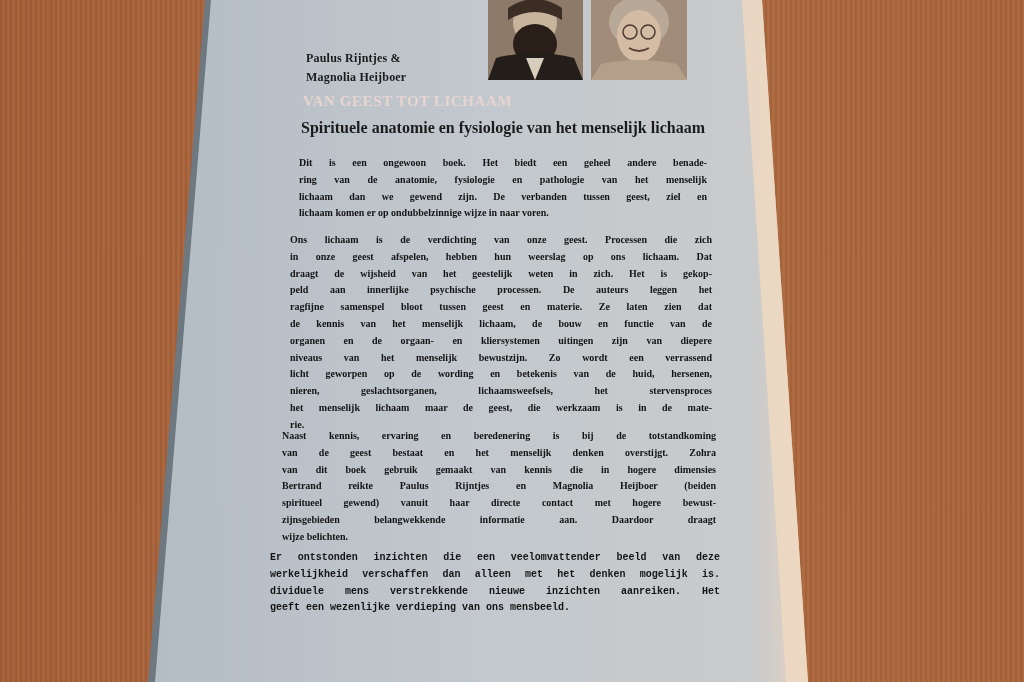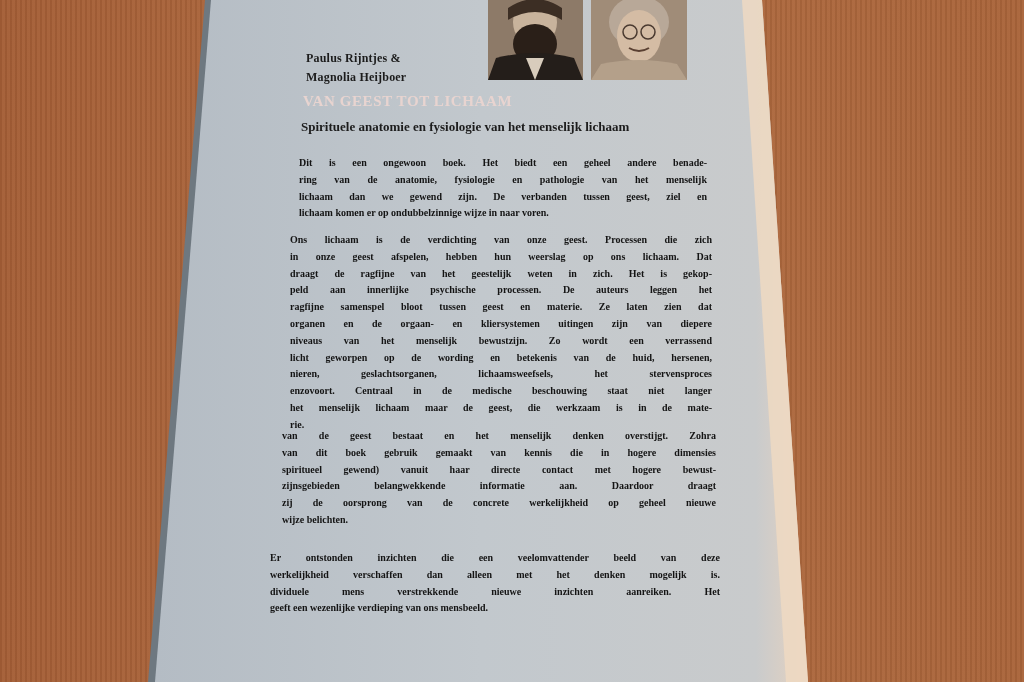--- a/index.html
+++ b/index.html
@@ -27,32 +27,32 @@
       position: absolute; left: 306px; top: 49px;
       font-weight: bold; font-size: 12px; line-height: 19px; color: #1c1c1c;
       letter-spacing: 0.2px;
     }
     .title {
       position: absolute; left: 303px; top: 93px;
       font-weight: bold; font-size: 15px; color: #e8d4d0; letter-spacing: 0.6px;
     }
     .subtitle {
       position: absolute; left: 301px; top: 119px;
-      font-weight: bold; font-size: 13px; color: #1c1c1c;
+      font-weight: bold; font-size: 16px; color: #1c1c1c;
     }
     .body-text {
       position: absolute; font-weight: bold; font-size: 10px; line-height: 16.8px;
       color: #141414; text-align: justify; text-align-last: left;
     }
     .body-text .ln { display: block; white-space: nowrap; text-align: justify; text-align-last: justify; }
     .body-text .ln.last { text-align-last: left; }
     .p1 { left: 299px; top: 155px; width: 408px; }
     .p2 { left: 290px; top: 232px; width: 422px; }
     .p3 { left: 282px; top: 428px; width: 434px; }
-    .p4 { left: 270px; top: 550px; width: 450px; }
+    .p4 { left: 270px; top: 550px; width: 450px; font-family: Liberation Mono, monospace; }
   </style>
 </head>
 <body>
 
 <div class="book-page">
   <svg class="page-shape" width="1024" height="682" viewBox="0 0 1024 682">
     <defs>
       <linearGradient id="coverGrad" x1="0" y1="0" x2="1" y2="0">
         <stop offset="0" stop-color="#b4bcc4"></stop>
         <stop offset="0.5" stop-color="#c2c8cd"></stop>
@@ -101,38 +101,39 @@
   <div class="body-text p1">
     <span class="ln">Dit is een ongewoon boek. Het biedt een geheel andere benade-</span>
     <span class="ln">ring van de anatomie, fysiologie en pathologie van het menselijk</span>
     <span class="ln">lichaam dan we gewend zijn. De verbanden tussen geest, ziel en</span>
     <span class="ln last">lichaam komen er op ondubbelzinnige wijze in naar voren.</span>
   </div>
 
   <div class="body-text p2">
     <span class="ln">Ons lichaam is de verdichting van onze geest. Processen die zich</span>
     <span class="ln">in onze geest afspelen, hebben hun weerslag op ons lichaam. Dat</span>
-    <span class="ln">draagt de ragfijne van het geestelijk weten in zich. Het is gekop-</span>
+    <span class="ln">draagt de wijsheid van het geestelijk weten in zich. Het is gekop-</span>
     <span class="ln">peld aan innerlijke psychische processen. De auteurs leggen het</span>
     <span class="ln">ragfijne samenspel bloot tussen geest en materie. Ze laten zien dat</span>
+    <span class="ln">de kennis van het menselijk lichaam, de bouw en functie van de</span>
     <span class="ln">organen en de orgaan- en kliersystemen uitingen zijn van diepere</span>
     <span class="ln">niveaus van het menselijk bewustzijn. Zo wordt een verrassend</span>
     <span class="ln">licht geworpen op de wording en betekenis van de huid, hersenen,</span>
     <span class="ln">nieren, geslachtsorganen, lichaamsweefsels, het stervensproces</span>
-    <span class="ln">enzovoort. Centraal in de medische beschouwing staat niet langer</span>
     <span class="ln">het menselijk lichaam maar de geest, die werkzaam is in de mate-</span>
     <span class="ln last">rie.</span>
   </div>
 
   <div class="body-text p3">
+    <span class="ln">Naast kennis, ervaring en beredenering is bij de totstandkoming</span>
     <span class="ln">van de geest bestaat en het menselijk denken overstijgt. Zohra</span>
     <span class="ln">van dit boek gebruik gemaakt van kennis die in hogere dimensies</span>
+    <span class="ln">Bertrand reikte Paulus Rijntjes en Magnolia Heijboer (beiden</span>
     <span class="ln">spiritueel gewend) vanuit haar directe contact met hogere bewust-</span>
     <span class="ln">zijnsgebieden belangwekkende informatie aan. Daardoor draagt</span>
-    <span class="ln">zij de oorsprong van de concrete werkelijkheid op geheel nieuwe</span>
     <span class="ln last">wijze belichten.</span>
   </div>
 
   <div class="body-text p4">
     <span class="ln">Er ontstonden inzichten die een veelomvattender beeld van deze</span>
     <span class="ln">werkelijkheid verschaffen dan alleen met het denken mogelijk is.</span>
     <span class="ln">dividuele mens verstrekkende nieuwe inzichten aanreiken. Het</span>
     <span class="ln last">geeft een wezenlijke verdieping van ons mensbeeld.</span>
   </div>
 </div>

